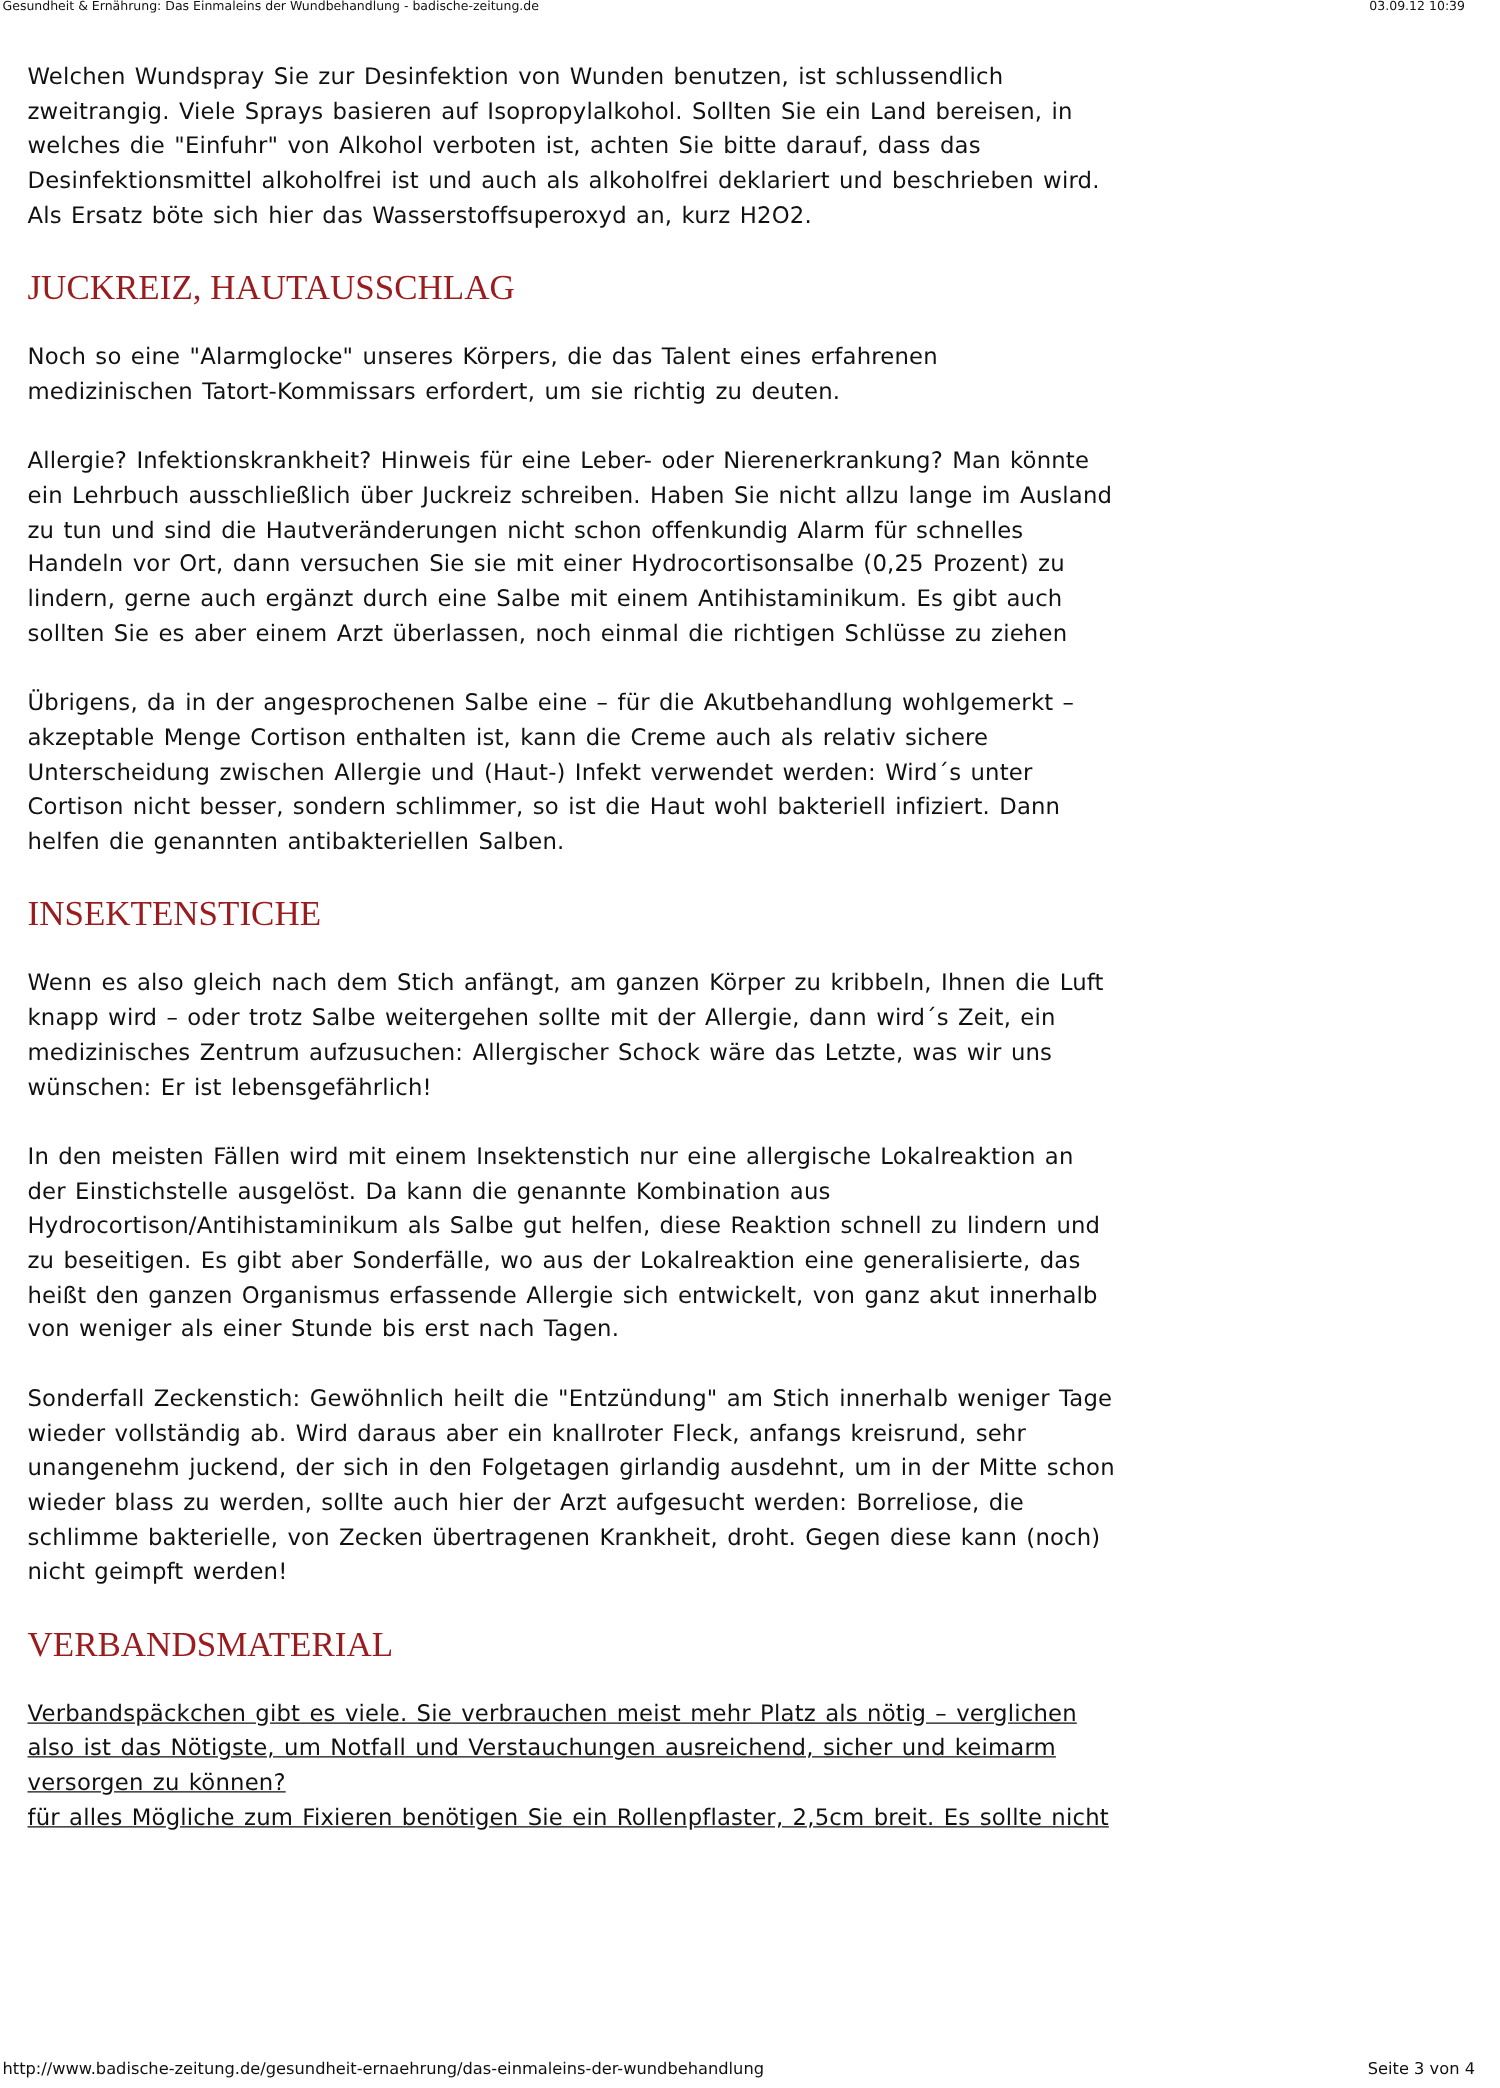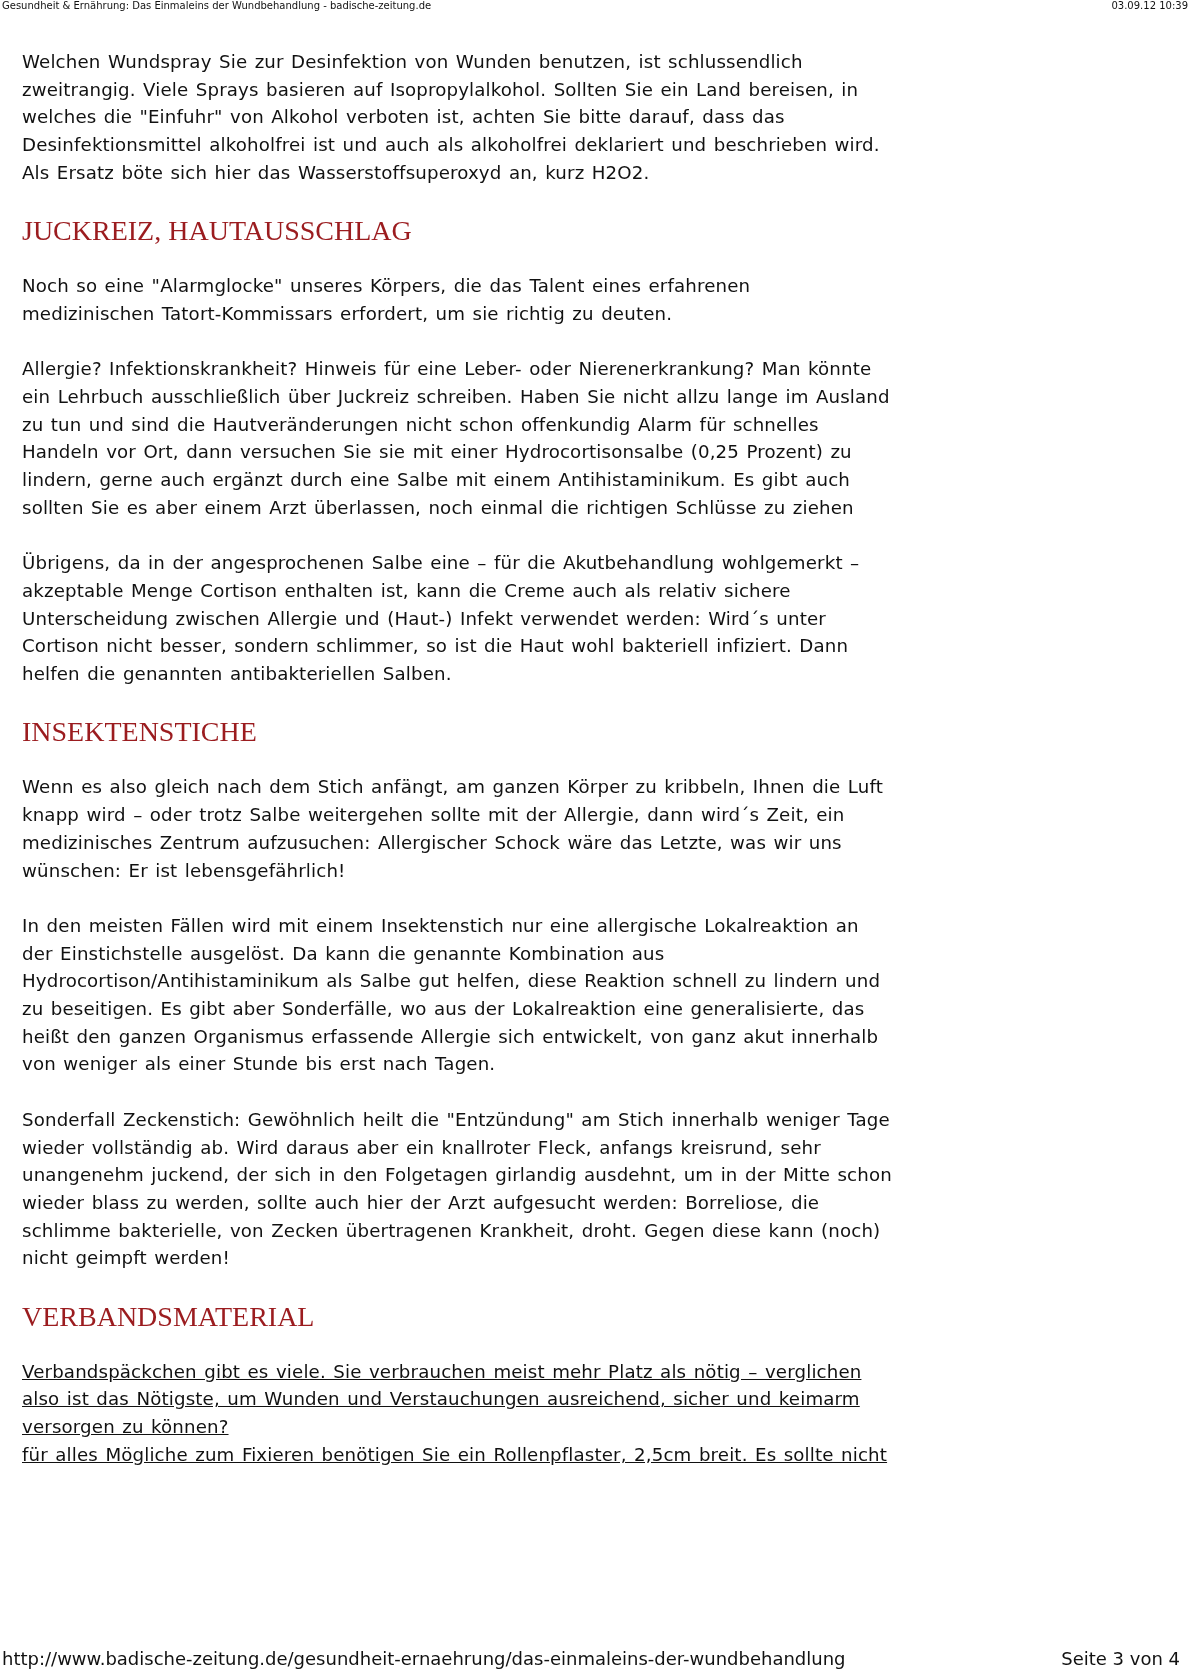--- a/index.html
+++ b/index.html
@@ -25,32 +25,32 @@
       color: #111;
     }
     .print-header .title {
       position: absolute;
       left: 2px;
       top: 0px;
       white-space: nowrap;
     }
     .print-header .datetime {
       position: absolute;
-      right: 12px;
+      right: 28px;
       top: 0px;
       white-space: nowrap;
     }
     .print-footer {
       position: absolute;
       left: 0;
       right: 0;
       top: 1648px;
       height: 22px;
       font-family: "DejaVu Sans", sans-serif;
-      font-size: 18px;
+      font-size: 13px;
       color: #111;
     }
     .print-footer .url {
       position: absolute;
       left: 2px;
       top: 0;
       white-space: nowrap;
     }
     .print-footer .page {
       position: absolute;
@@ -153,21 +153,21 @@
     <span class="line">wieder vollständig ab. Wird daraus aber ein knallroter Fleck, anfangs kreisrund, sehr</span>
     <span class="line">unangenehm juckend, der sich in den Folgetagen girlandig ausdehnt, um in der Mitte schon</span>
     <span class="line">wieder blass zu werden, sollte auch hier der Arzt aufgesucht werden: Borreliose, die</span>
     <span class="line">schlimme bakterielle, von Zecken übertragenen Krankheit, droht. Gegen diese kann (noch)</span>
     <span class="line">nicht geimpft werden!</span>
   </p>
 
   <h2 style="color: rgb(155, 28, 31);">VERBANDSMATERIAL</h2>
   <p class="tight">
     <span class="line">Verbandspäckchen gibt es viele. Sie verbrauchen meist mehr Platz als nötig – verglichen</span>
-    <span class="line">also ist das Nötigste, um Wunden und Verstauchungen ausreichend, sicher und keimarm</span>
+    <span class="line">also ist das Nötigste, um Notfall und Verstauchungen ausreichend, sicher und keimarm</span>
     <span class="line">versorgen zu können?</span>
     <span class="line">für alles Mögliche zum Fixieren benötigen Sie ein Rollenpflaster, 2,5cm breit. Es sollte nicht</span>
   </p>
 </div>
 
 <div class="print-footer">
   <span class="url">http://www.badische-zeitung.de/gesundheit-ernaehrung/das-einmaleins-der-wundbehandlung</span>
   <span class="page">Seite 3 von 4</span>
 </div>
 

